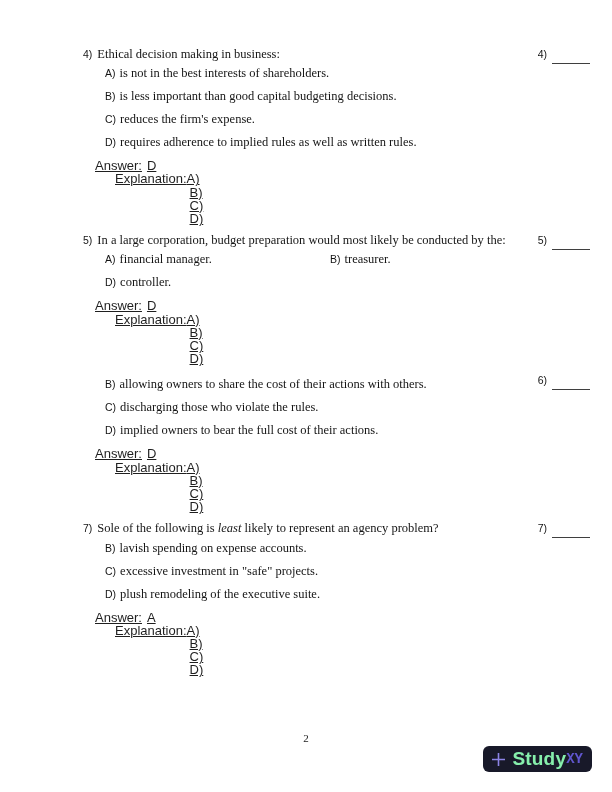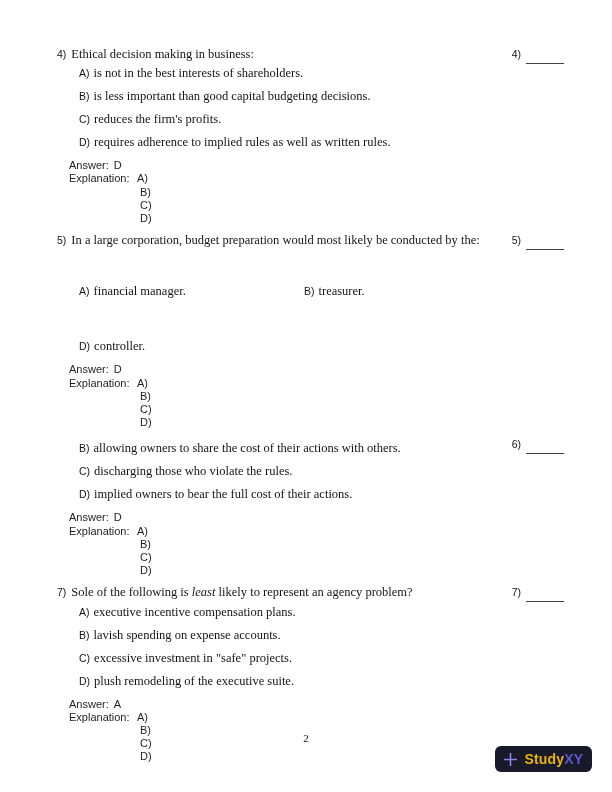--- a/index.html
+++ b/index.html
@@ -15,21 +15,21 @@
     font-family: "Liberation Serif", "DejaVu Serif", serif;
     font-size: 12.5px;
     color: #141414;
     overflow: hidden;
   }
   .sans {
     font-family: "Liberation Sans", "DejaVu Sans", sans-serif;
   }
   .content {
     position: absolute;
-    left: 57px;
+    left: 83px;
     top: 47px;
     width: 507px;
   }
   .question {
     position: relative;
     margin-bottom: 8px;
   }
   .q-title {
     line-height: 15.2px;
   }
@@ -43,35 +43,36 @@
     padding-left: 22px;
   }
   .opt-letter {
     font-size: 10.5px;
     margin-right: 4px;
   }
   .opts-2col {
     display: grid;
     grid-template-columns: 225px auto;
   }
-  .opts-2col .opt { padding-left: 22px; margin-top: 32px; }
+  .opts-2col .opt { padding-left: 22px; }
   .answer-block {
     margin-top: 5px;
     padding-left: 12px;
     font-family: "Liberation Sans", "DejaVu Sans", sans-serif;
-    font-size: 11px;
+    font-size: 13px;
     line-height: 13.2px;
     color: #1f1f1f;
+    text-decoration: underline;
   }
   .answer-line {
     display: flex;
     gap: 5px;
   }
   .expl-row { display: flex; }
-  .expl-label { flex: 0 0 68px; }
+  .expl-label { flex: 0 0 68px; margin-left: 20px; }
   .expl-letters > div { line-height: 13.2px; }
   .expl-letters > div + div { margin-left: 3px; }
   .answer-slot {
     position: absolute;
     top: 1px;
     right: 0;
     display: flex;
     align-items: flex-end;
     font-size: 10.5px;
   }
@@ -100,26 +101,26 @@
     border-radius: 6px;
     display: flex;
     align-items: center;
     padding: 0 9px 0 8px;
   }
   .logo-plus { display: flex; align-items: center; margin-right: 6px; }
   .logo-plus svg { display: block; }
   .logo-study {
     font-family: "Liberation Sans", "DejaVu Sans", sans-serif;
     font-weight: 700;
-    font-size: 14px;
-    color: #eab308;
+    font-size: 19px;
+    color: #86efac;
     letter-spacing: 0.2px;
   }
   .logo-xy {
-    font-family: Liberation Sans, sans-serif;
+    font-family: Liberation Mono, monospace;
     font-weight: 700;
     font-size: 14px;
     color: #6056cf;
   }
 </style>
 </head>
 <body>
 
 <div class="page">
   <div class="content">
@@ -133,21 +134,21 @@
         <span class="slot-line"></span>
       </div>
       <div class="opts">
         <div class="opt">
           <span class="sans opt-letter">A)</span><span>is not in the best interests of shareholders.</span>
         </div>
         <div class="opt">
           <span class="sans opt-letter">B)</span><span>is less important than good capital budgeting decisions.</span>
         </div>
         <div class="opt">
-          <span class="sans opt-letter">C)</span><span>reduces the firm's profits.</span>
+          <span class="sans opt-letter">C)</span><span>reduces the firm's expense.</span>
         </div>
         <div class="opt">
           <span class="sans opt-letter">D)</span><span>requires adherence to implied rules as well as written rules.</span>
         </div>
       </div>
       <div class="answer-block">
         <div class="answer-line">
           <span>Answer:</span>
           <span>D</span>
         </div>
@@ -234,23 +235,20 @@
 
     <section class="question">
       <div class="q-title">
         <span class="sans q-num">7)</span><span><span>Sole of the following is </span><span class="em">least</span><span> likely to represent an agency problem?</span></span>
       </div>
       <div class="answer-slot">
         <span class="sans slot-num">7)</span>
         <span class="slot-line"></span>
       </div>
       <div class="opts">
-        <div class="opt">
-          <span class="sans opt-letter">A)</span><span>executive incentive compensation plans.</span>
-        </div>
         <div class="opt">
           <span class="sans opt-letter">B)</span><span>lavish spending on expense accounts.</span>
         </div>
         <div class="opt">
           <span class="sans opt-letter">C)</span><span>excessive investment in "safe" projects.</span>
         </div>
         <div class="opt">
           <span class="sans opt-letter">D)</span><span>plush remodeling of the executive suite.</span>
         </div>
       </div>

